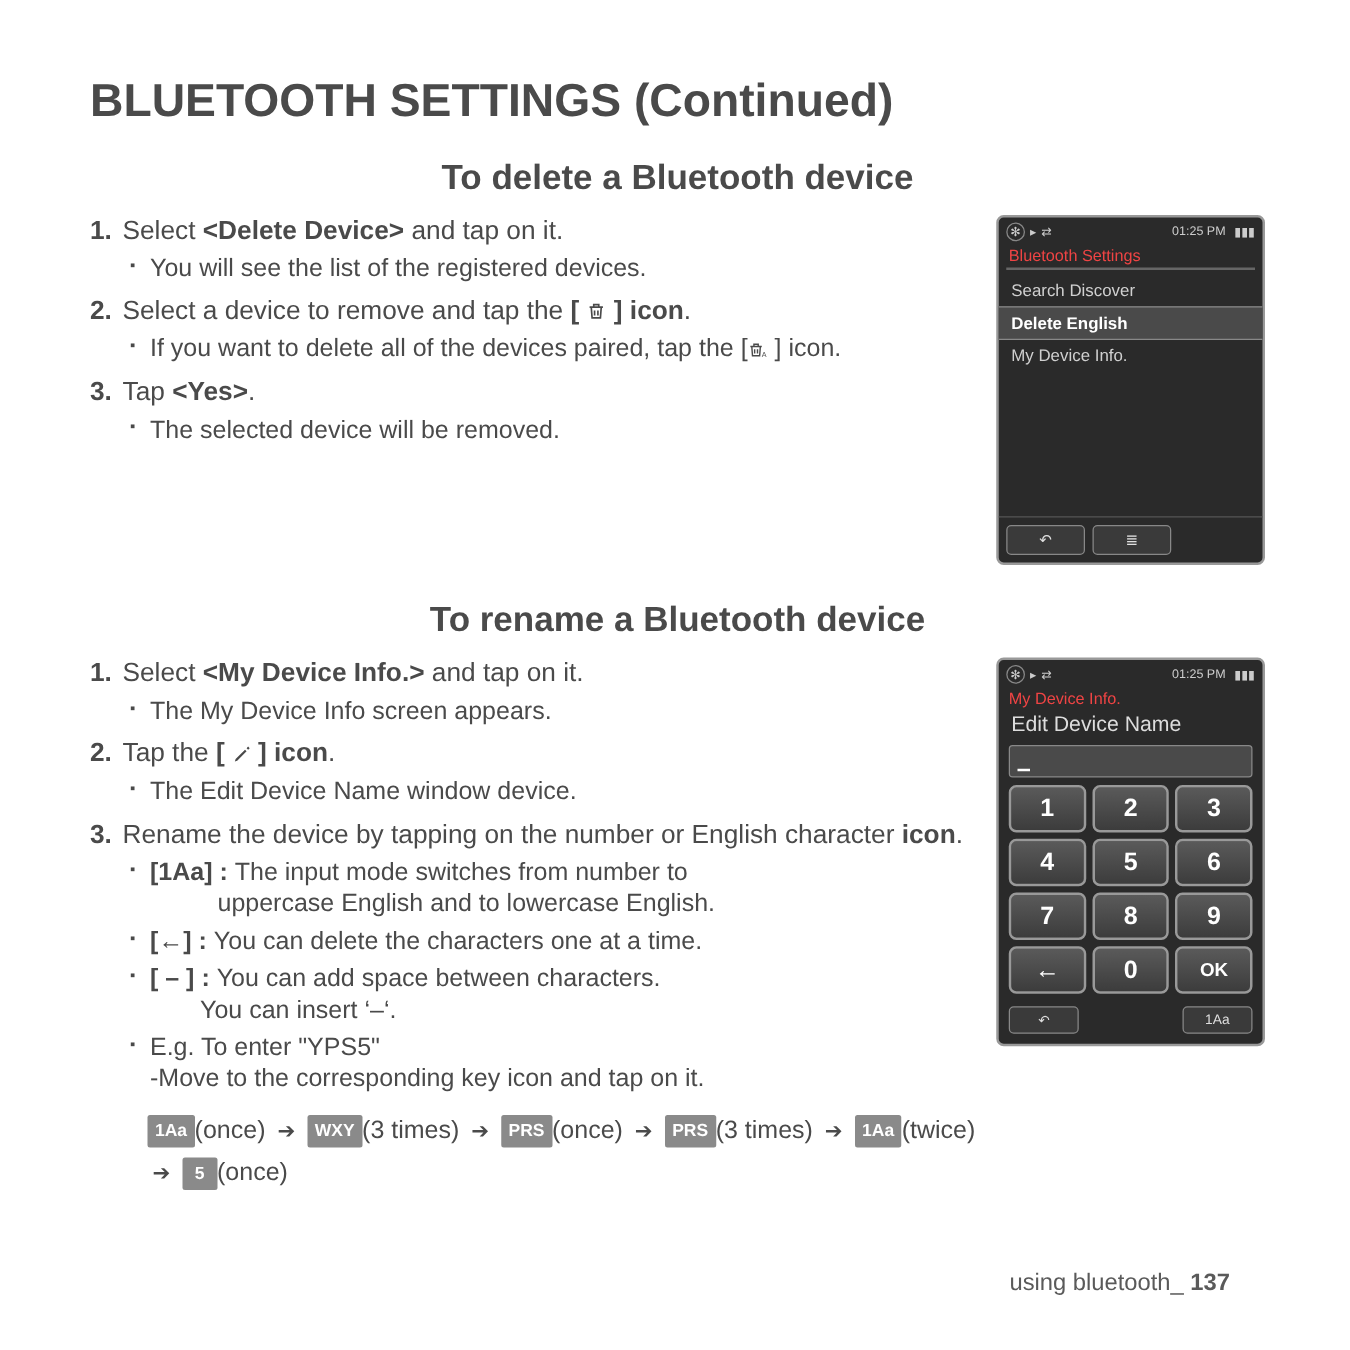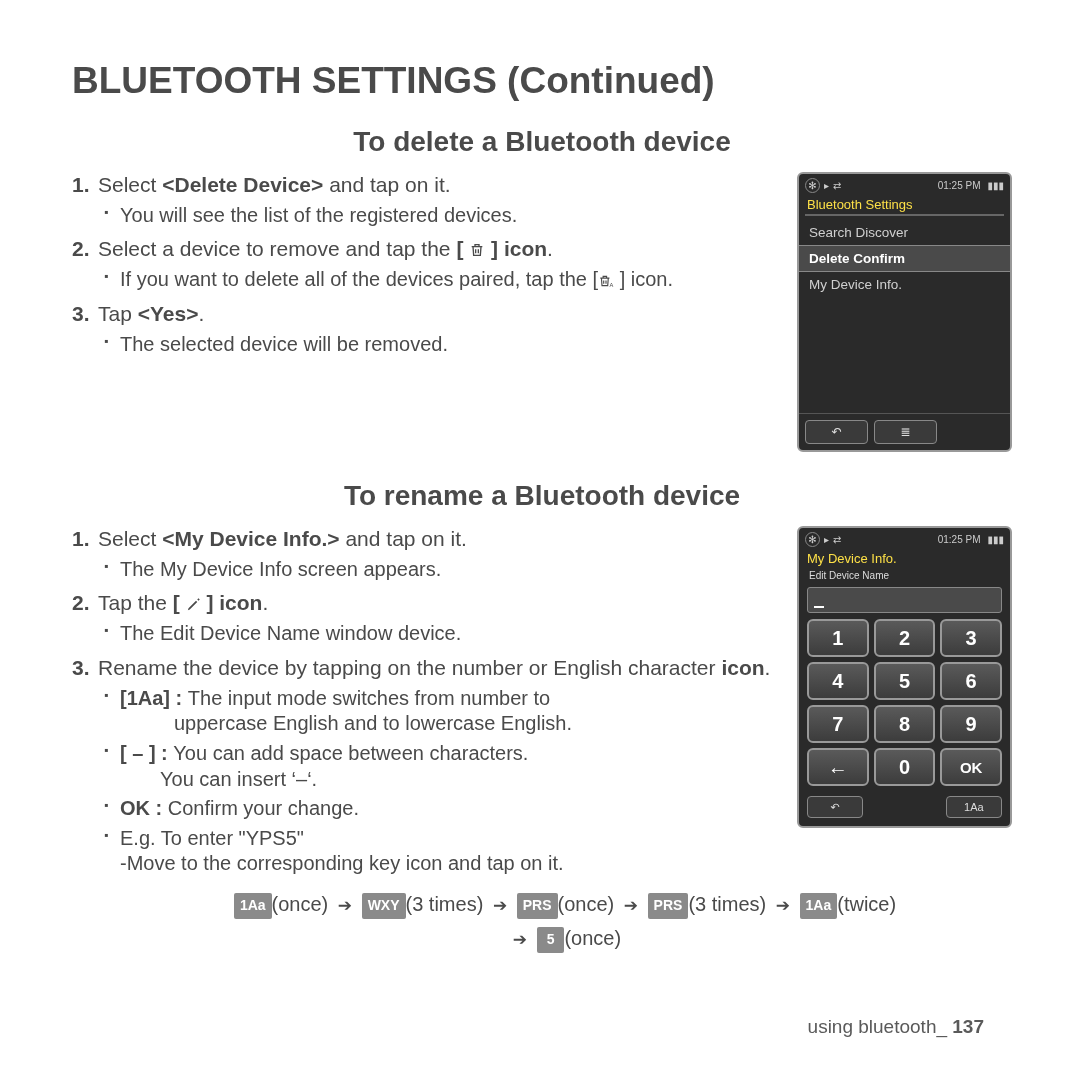--- a/index.html
+++ b/index.html
@@ -44,31 +44,31 @@
     border-radius: 6px;
     font-size: 13px;
   }
   .phone .sbar {
     display:flex; justify-content:space-between; align-items:center;
     padding: 4px 6px; font-size:10px; color:#ccc;
   }
   .phone .sbar .l { display:flex; gap:4px; align-items:center; }
   .phone .sbar .r { display:flex; gap:7px; align-items:center; }
   .bt-icon { width:15px; height:15px; border:1px solid #888; border-radius:50%; display:flex; align-items:center; justify-content:center; font-size:10px;}
-  .phone .hdr { padding: 0 8px 2px; font-size:13px; color:#fde047; }
+  .phone .hdr { padding: 0 8px 2px; font-size:13px; color:#ef4444; }
   .phone .divider { border-top:2px solid #666; margin:0 6px; }
   .phone .list { padding: 4px 0 6px; }
   .phone .item { padding: 5px 10px; font-size:13.5px; color:#d0d0d0; }
   .phone .item.sel { background:#4a4a4a; color:#fff; font-weight:bold; border-top:1px solid #888; border-bottom:1px solid #888;}
   .phone .bottombar { display:flex; gap:6px; padding:6px; border-top:1px solid #555;}
   .phone .bbtn { flex:1; height:24px; border:1px solid #888; border-radius:4px; background:#3a3a3a; display:flex; align-items:center; justify-content:center; font-size:12px;}
   .phone .spacer { flex:1; }
 
   
-  .phone2 .subhdr { padding: 2px 10px 4px; font-size:10px; color:#ddd; }
+  .phone2 .subhdr { padding: 2px 10px 4px; font-size:17px; color:#ddd; }
   .phone2 .inputbox { margin:2px 8px 6px; height:26px; background:#4a4a4a; border:1px solid #888; border-radius:3px; position:relative;}
   .phone2 .inputbox::after{ content:""; position:absolute; left:6px; bottom:4px; width:10px; height:2px; background:#fff;}
   .phone2 .keypad { display:grid; grid-template-columns:repeat(3,1fr); gap:5px; padding:0 8px 6px; }
   .phone2 .key { height:38px; background:linear-gradient(#5a5a5a,#3c3c3c); border:2px solid #999; border-radius:6px; display:flex; align-items:center; justify-content:center; font-size:20px; font-weight:bold; color:#fff;}
   .phone2 .bottombar2 { display:flex; gap:6px; padding:4px 8px 8px;}
   .phone2 .bbtn2 { height:22px; border:1px solid #888; border-radius:4px; background:#3a3a3a; display:flex; align-items:center; justify-content:center; font-size:11px; color:#ddd;}
 
   
   .icon-inline { display:inline-block; vertical-align:-2px; }
 
@@ -130,21 +130,21 @@
           </div>
         <div class="r">
             <span>01:25 PM</span>
             <span>▮▮▮</span>
           </div>
       </div>
       <div class="hdr">Bluetooth Settings</div>
       <div class="divider"></div>
       <div class="list">
         <div class="item">Search Discover</div>
-        <div class="item sel">Delete Confirm</div>
+        <div class="item sel">Delete English</div>
         <div class="item">My Device Info.</div>
         <div style="height:110px"></div>
       </div>
       <div class="bottombar">
         <div class="bbtn">↶</div>
         <div class="bbtn">≣</div>
         <div class="spacer"></div>
       </div>
     </div>
   </div>
@@ -171,22 +171,22 @@
               </svg> ] icon</b>.</span>
         <ul class="bul">
             <li>The Edit Device Name window device.</li>
           </ul>
       </li>
       <li>
         <span class="num">3.</span>
         <span>Rename the device by tapping on the number or English character </span><span class="b">icon</span><span>.</span>
         <ul class="bul">
           <li><span class="b">[1Aa] : </span><span>The input mode switches from number to<br><span style="padding-left:54px">uppercase English and to lowercase English.</span></span></li>
+          <li><span class="b">[←] : </span><span>You can delete the characters one at a time.</span></li>
           <li><span class="b">[ – ] : </span><span>You can add space between characters.</span><br><span style="padding-left:40px">You can insert ‘–‘.</span></li>
-          <li><span class="b">OK : </span><span>Confirm your change.</span></li>
           <li><span>E.g. To enter "YPS5"</span><br><span>-Move to the corresponding key icon and tap on it.</span></li>
         </ul>
       </li>
     </ol>
   </div>
 
   <div class="screen-col">
     <div class="phone phone2">
       <div class="sbar">
         <div class="l">
@@ -218,21 +218,21 @@
       </div>
       <div class="bottombar2">
         <div class="bbtn2" style="flex:1">↶</div>
         <div style="flex:1.3"></div>
         <div class="bbtn2" style="flex:1">1Aa</div>
       </div>
     </div>
   </div>
 </div>
 
-<div style="padding-left:46px; font-size:20px; line-height:1.7; margin-top:2px;text-align:center;">
+<div style="padding-left:46px; font-size:20px; line-height:1.7; margin-top:2px;">
   <span class="chip">1Aa</span><span>(once)</span>
   <span class="arrow">➔</span>
   <span class="chip">WXY</span><span>(3 times)</span>
   <span class="arrow">➔</span>
   <span class="chip">PRS</span><span>(once)</span>
   <span class="arrow">➔</span>
   <span class="chip">PRS</span><span>(3 times)</span>
   <span class="arrow">➔</span>
   <span class="chip">1Aa</span><span>(twice)</span>
   <br>

